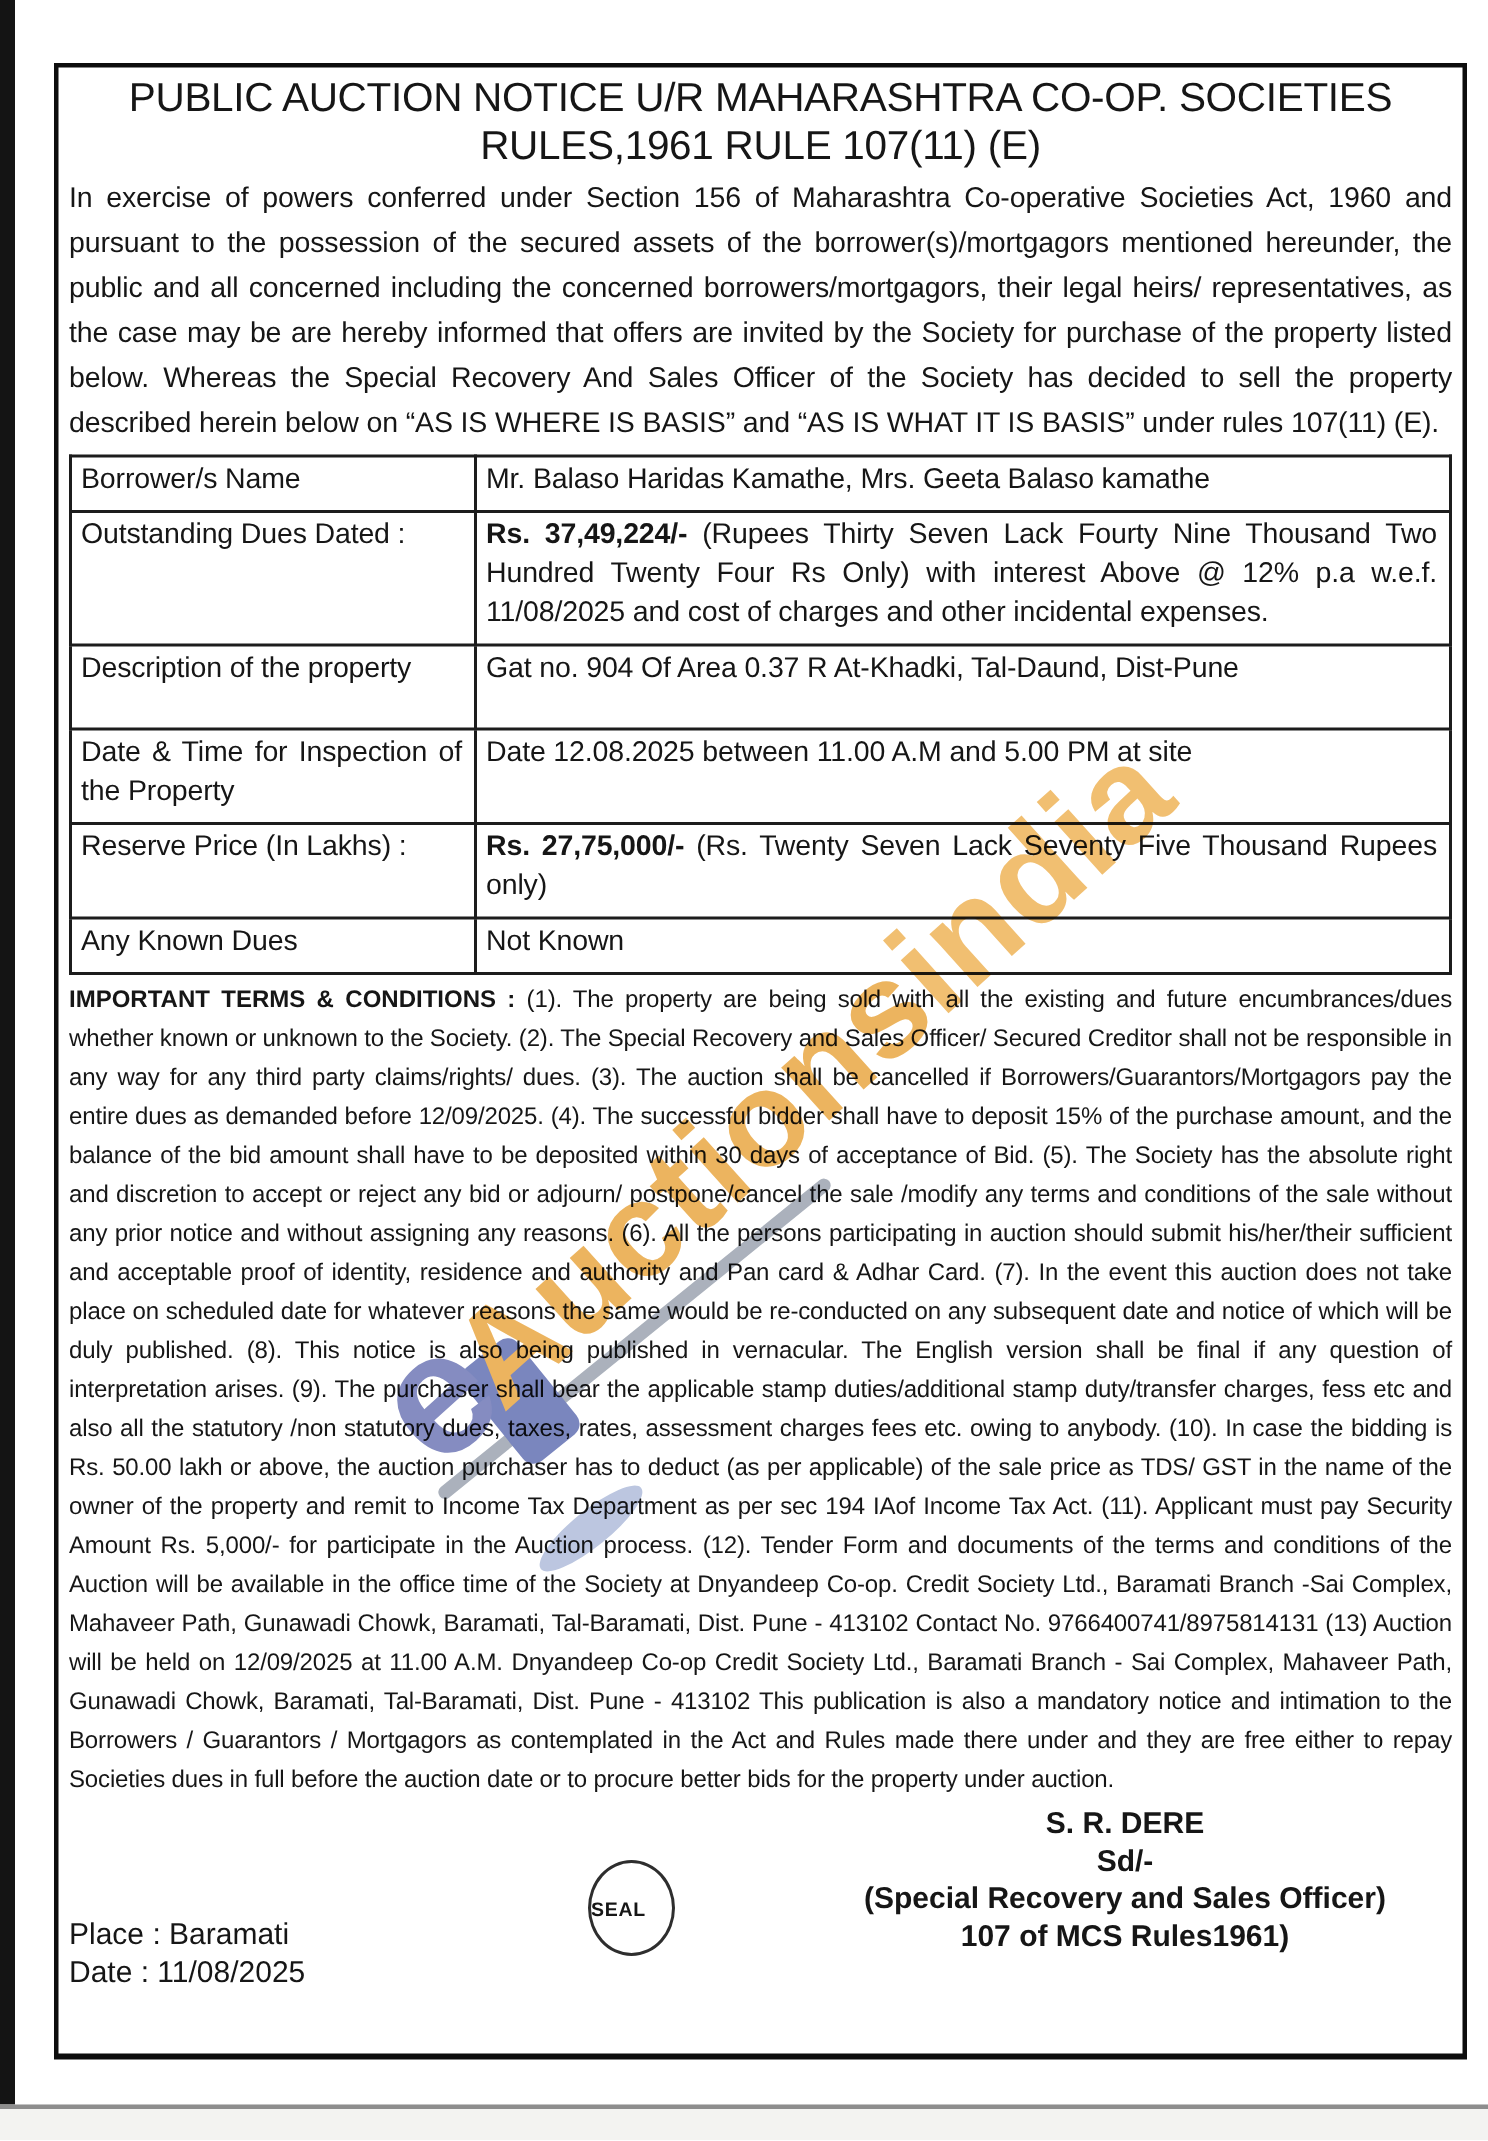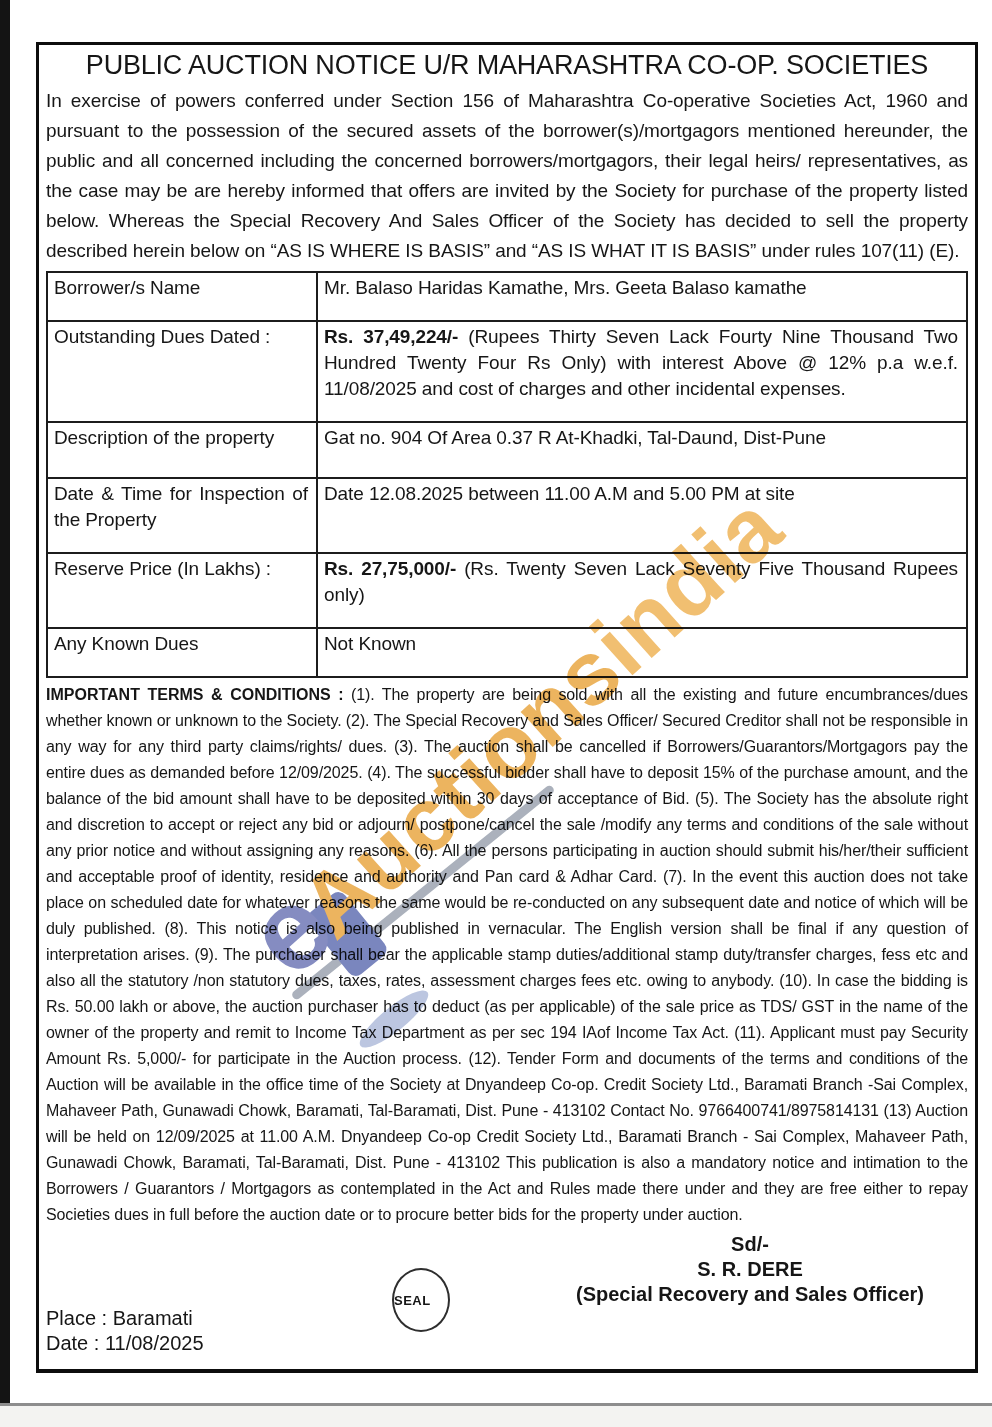--- a/index.html
+++ b/index.html
@@ -22,21 +22,21 @@
     font-weight:normal;letter-spacing:-0.2px;
   }
   .intro{
     margin:0;font-size:19px;line-height:30px;text-align:justify;letter-spacing:-0.1px;
   }
   table.details{
     border-collapse:collapse;width:100%;margin-top:5px;table-layout:fixed;
   }
   table.details td{
     border:2px solid #1c1c1c;vertical-align:top;font-size:19px;line-height:26px;
-    padding:2px 8px 19px 6px;letter-spacing:-0.1px;margin-top:12px;
+    padding:2px 8px 7px 6px;letter-spacing:-0.1px;margin-top:12px;
   }
   td.lbl{width:254px;text-align:justify;}
   td.val{text-align:justify;}
   tr.r1{height:31px;} tr.r2{height:78px;} tr.r3{height:56px;}
   tr.r4{height:55px;} tr.r5{height:56px;} tr.r6{height:31px;}
 
   .terms{
     margin:4px 0 0 0;font-size:16px;line-height:26px;text-align:justify;letter-spacing:-0.1px;
   }
   .terms b{letter-spacing:0;}
@@ -67,20 +67,21 @@
 <body>
 
 <div class="screen">
 
   <div class="left-strip"></div>
 
   <div class="doc">
 
     <h1 class="title">
       <span>PUBLIC AUCTION NOTICE U/R MAHARASHTRA CO-OP. SOCIETIES</span><br>
+      <span>RULES,1961 RULE 107(11) (E)</span>
     </h1>
 
     <p class="intro">In exercise of powers conferred under Section 156 of Maharashtra Co-operative Societies Act, 1960 and pursuant to the possession of the secured assets of the borrower(s)/mortgagors mentioned hereunder, the public and all concerned including the concerned borrowers/mortgagors, their legal heirs/ representatives, as the case may be are hereby informed that offers are invited by the Society for purchase of the property listed below. Whereas the Special Recovery And Sales Officer of the Society has decided to sell the property described herein below on “AS IS WHERE IS BASIS” and “AS IS WHAT IT IS BASIS” under rules 107(11) (E).</p>
 
     <table class="details">
       <tbody>
         <tr class="r1">
           <td class="lbl">Borrower/s Name</td>
           <td class="val"><b></b><span>Mr. Balaso Haridas Kamathe, Mrs. Geeta Balaso kamathe</span></td>
         </tr>
@@ -111,23 +112,24 @@
 
     <div class="footer">
       <div class="placedate">
         <div>Place : Baramati</div>
         <div>Date : 11/08/2025</div>
       </div>
       <div class="seal">
         <span>SEAL</span>
       </div>
       <div class="sig">
+        <div>S. R. DERE</div>
         <div>Sd/-</div>
-        <div>S. R. DERE</div>
         <div>(Special Recovery and Sales Officer)</div>
+        <div>107 of MCS Rules1961)</div>
       </div>
     </div>
 
     <div class="watermark">
       <div class="gavel-handle"></div>
       <div class="gavel-head"></div>
       <div class="gavel-base"></div>
       <div class="wm-text">
         <span class="wm-e">e</span><span class="wm-auctions">Auctions</span><span class="wm-india">india</span>
       </div>

